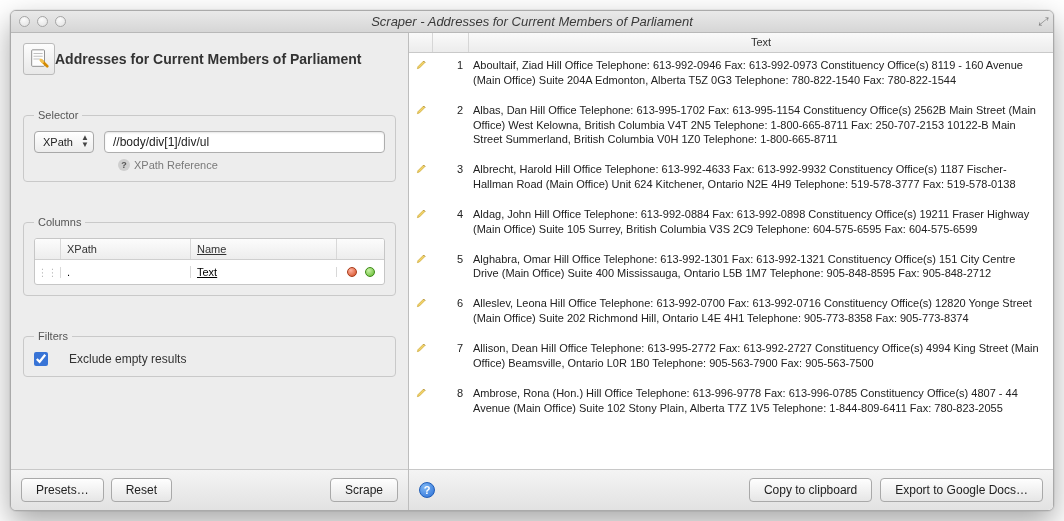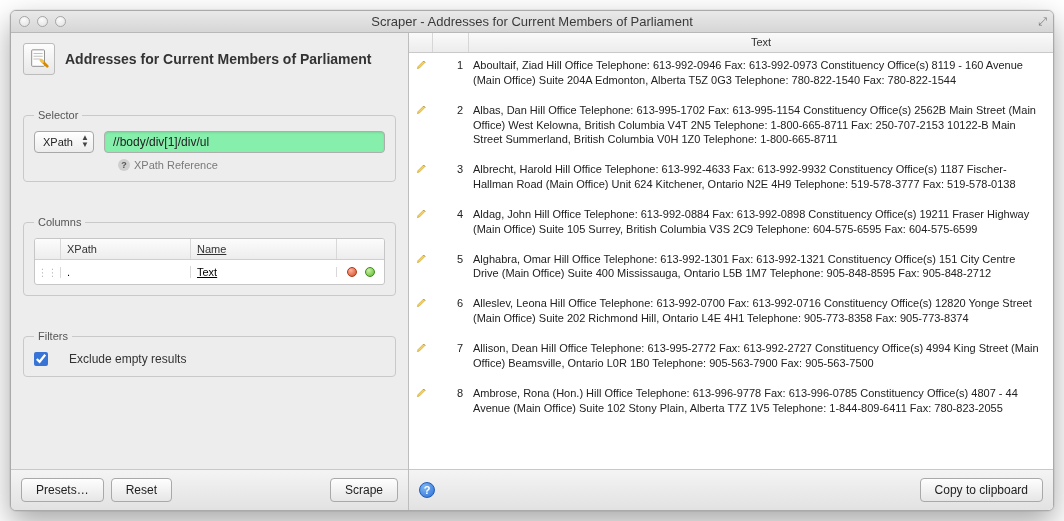--- a/index.html
+++ b/index.html
@@ -23,20 +23,21 @@
   display: flex;
   flex-direction: column;
 }
 .titlebar {
   height: 22px;
   background: linear-gradient(#e9e9e9, #d6d6d6);
   border-bottom: 1px solid #b8b8b8;
   display: flex;
   align-items: center;
   position: relative;
+  font-style: italic;
 }
 .traffic-lights {
   display: flex;
   gap: 7px;
   position: absolute;
   left: 8px;
 }
 .traffic-lights .dot {
   width: 11px; height: 11px; border-radius: 50%;
   background: radial-gradient(circle at 40% 30%, #fbfbfb, #e0e0e0);
@@ -54,21 +55,21 @@
 .left {
   width: 398px;
   display: flex;
   flex-direction: column;
   border-right: 1px solid #bdbdbd;
 }
 .left-content {
   flex: 1; padding: 10px 12px 6px 12px; overflow: auto;
 }
 .heading-row {
-  display: flex; align-items: center; gap: 10px; margin-bottom: 10px;
+  display: flex; align-items: center; margin-bottom: 10px;
 }
 .heading-icon {
   width: 32px; height: 32px;
   background: linear-gradient(#fdfdfd,#e8e8e8);
   border: 1px solid #bbb; border-radius: 3px;
   display: flex; align-items: center; justify-content: center;
   position: relative;
 }
 .heading-icon svg { width: 22px; height: 22px; }
 .heading-text { font-size: 14px; font-weight: bold; color: #333; }
@@ -93,21 +94,21 @@
   height: 22px; padding: 2px 20px 2px 8px;
   font-size: 11px; color: #222;
   box-shadow: 0 1px 0 rgba(255,255,255,0.6) inset;
 }
 .select-arrows {
   position: absolute; right: 5px; top: 3px; font-size: 8px; color: #444; line-height: 7px;
   pointer-events: none; display: flex; flex-direction: column;
 }
 input[type=text].mac-input {
   flex: 1;
-  background: #86efac; border: 1px solid #aeaeae; border-radius: 4px;
+  background: #ffffff; border: 1px solid #aeaeae; border-radius: 4px;
   height: 22px; padding: 2px 8px; font-size: 12px; color: #222;
   box-shadow: inset 0 1px 2px rgba(0,0,0,0.1);
 }
 .xpath-ref {
   margin-top: 6px; margin-left: 84px; display: flex; align-items: center; gap: 4px;
   color: #7a7a7a; font-size: 11px; cursor: pointer;
 }
 .xpath-ref .q {
   width: 12px; height: 12px; border-radius: 50%; background: #cfcfcf; color: #555;
   display: inline-flex; align-items: center; justify-content: center; font-size: 9px; font-weight: bold;
@@ -355,16 +356,17 @@
               </svg>
             </div>
             <div class="gr-num">8</div>
             <div class="gr-text">Ambrose, Rona (Hon.) Hill Office Telephone: 613-996-9778 Fax: 613-996-0785 Constituency Office(s) 4807 - 44 Avenue (Main Office) Suite 102 Stony Plain, Alberta T7Z 1V5 Telephone: 1-844-809-6411 Fax: 780-823-2055</div>
           </div>
         </div>
       <div class="right-bottom">
         <span class="help-dot">?</span>
         <div class="spacer"></div>
         <button class="mac-btn">Copy to clipboard</button>
+        <button class="mac-btn">Export to Google Docs…</button>
       </div>
     </div>
   </div>
 </div>
 
 </body></html>

